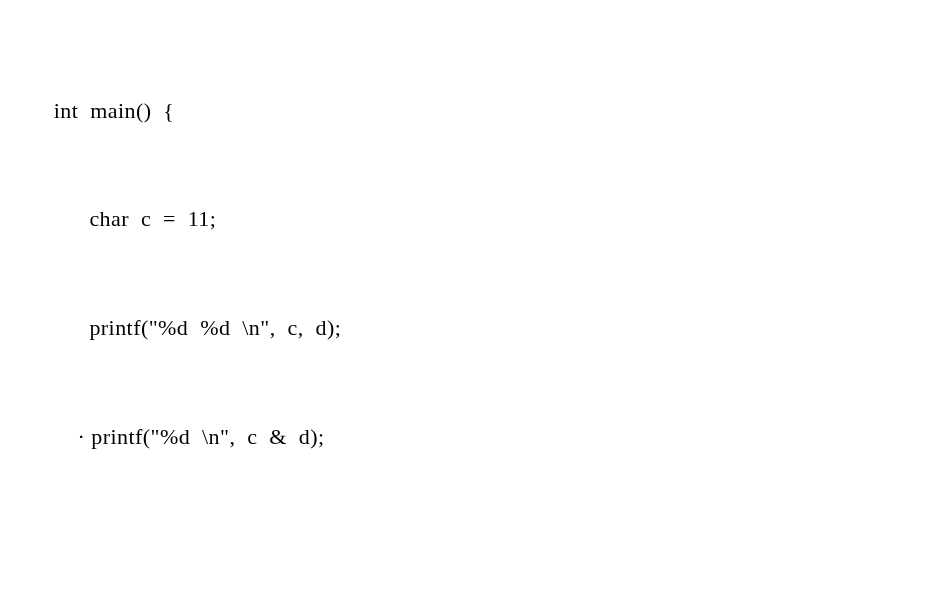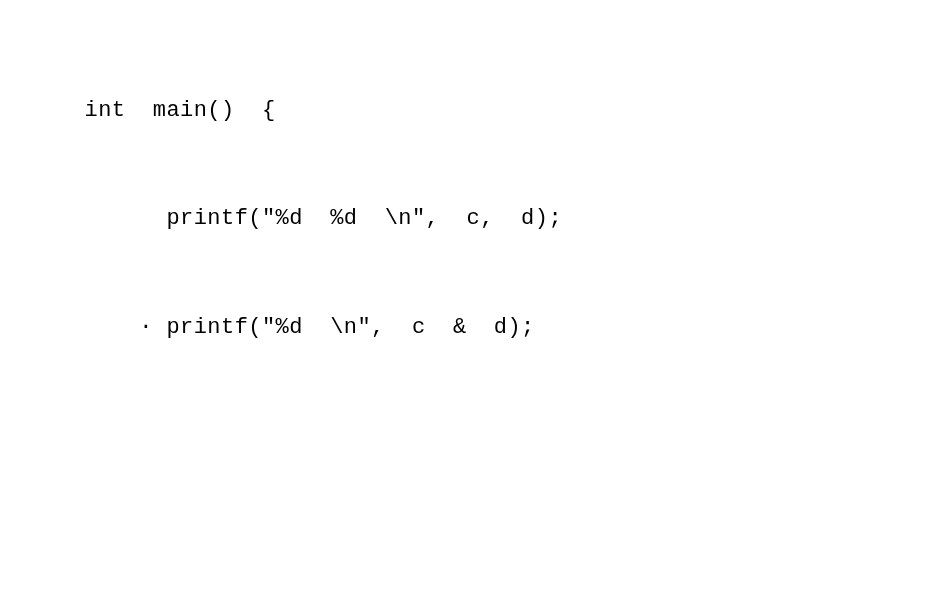--- a/index.html
+++ b/index.html
@@ -23,27 +23,29 @@
       font-family: 'Courier New', Courier, monospace;
       font-size: 22px;
       line-height: 1.65;
       color: #000000;
       white-space: pre;
       letter-spacing: 0.02em;
     }
 
     .code-line {
       display: block;
+      font-family: Liberation Serif, serif;
     }
   </style>
 </head>
 <body>
 
 <div class="code-container">
   <span class="code-line">    int  main()  {</span>
+  <span class="code-line">          char  c  =  11;</span>
   <span class="code-line">          printf("%d  %d  \n",  c,  d);</span>
   <span class="code-line">        · printf("%d  \n",  c  &amp;  d);</span>
   
   <span class="code-line"></span>
   
   
   
   
   
 </div>

